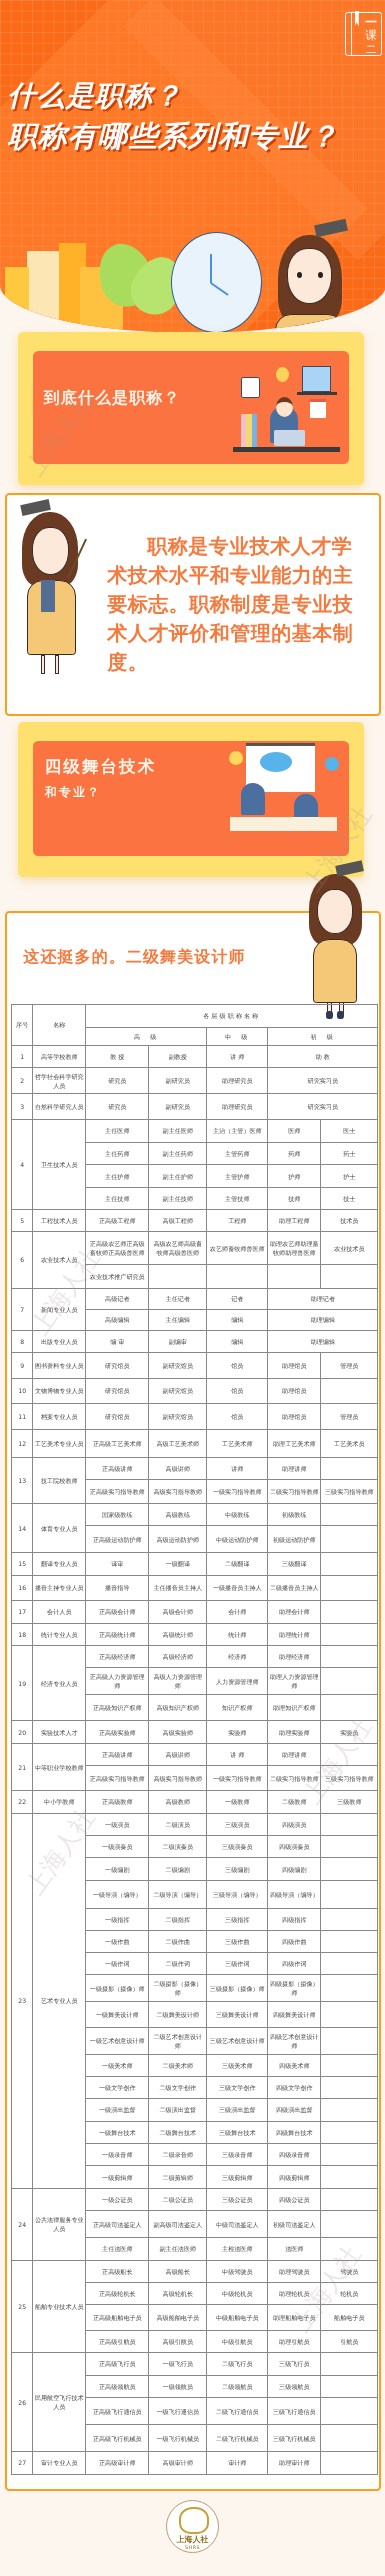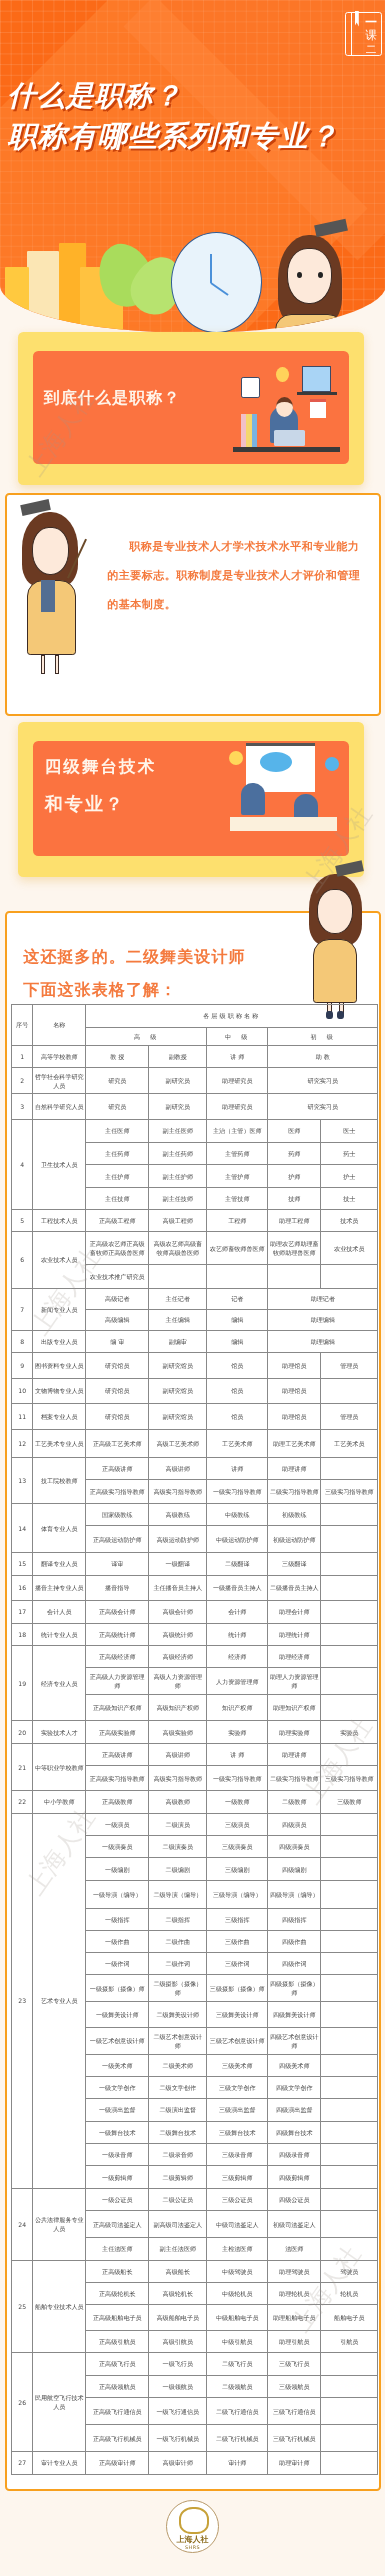--- a/index.html
+++ b/index.html
@@ -50,21 +50,21 @@
   .b1 { top: 332px; height: 153px; }
   .b2 { top: 722px; height: 155px; }
 
   .illus-desk { position: absolute; }
   .shelf { position: absolute; height: 3.2px; background: #3a3a3a; }
 
   
   .card { position: absolute; left: 5.3px; width: 376px; background: #fff; border: 2.7px solid #f8a01e; border-radius: 4.3px; }
   .c1 { top: 493px; height: 223px; }
   .c2 { top: 911px; height: 1580px; }
-  .def-text { position: absolute; left: 100px; top: 37px; width: 261px; color: #f47a3e; font-size: 11px; line-height: 29px; font-weight: bold; letter-spacing: 0.5px; text-indent: 2em; }
+  .def-text { position: absolute; left: 100px; top: 37px; width: 261px; color: #f47a3e; font-size: 20px; line-height: 29px; font-weight: bold; letter-spacing: 0.5px; text-indent: 2em; }
   .intro-text { position: absolute; left: 16px; top: 27px; width: 261px; color: #f47a3e; font-size: 16px; line-height: 33px; font-weight: bold; letter-spacing: 1.1px; }
 
   
   .tbl-wrap { position: absolute; left: 3.7px; top: 91px; width: 366px; }
   table.titles { border-collapse: collapse; width: 366px; table-layout: fixed; font-size: 6.1px; color: #444; }
   table.titles td { border: 0.5px solid #888; text-align: center; vertical-align: middle; padding: 1.1px 1.6px; line-height: 1.5; }
   table.titles .hdr td { letter-spacing: 2.1px; }
 
   .watermark { position: absolute; color: rgba(160,150,140,0.22); font-size: 24.5px; transform: rotate(-55deg); white-space: nowrap; pointer-events: none; }
 
@@ -142,37 +142,36 @@
     <div style="position:absolute;left:29px;top:80px;width:14px;height:32px;background:#536e92;"></div>
     <div class="leg" style="left:29px;top:155px;height:19px;"></div>
     <div class="leg" style="left:43px;top:155px;height:19px;"></div>
   </div>
   <div class="def-text">职称是专业技术人才学术技术水平和专业能力的主要标志。职称制度是专业技术人才评价和管理的基本制度。</div>
 </div>
 
 <div class="banner b2">
   <div class="inner">
     <div class="inner-title" style="left:11.7px;top:12.8px;font-size:16.5px;letter-spacing:2.1px;">四级舞台技术</div>
-    <div class="inner-title" style="left:11.7px;top:49px;font-size:18px;letter-spacing:2.1px;">和专业？</div>
+    <div class="inner-title" style="left:11.7px;top:42px;font-size:12px;letter-spacing:2.1px;">和专业？</div>
     <div class="illus-desk" style="left:192px;top:0;width:117px;height:96px;">
       <div style="position:absolute;left:21.3px;top:2.1px;width:69px;height:49px;background:#fff;border-top:3.2px solid #555;"></div>
       <div style="position:absolute;left:35px;top:10.7px;width:32px;height:20px;background:#56b4ea;border-radius:50%;"></div>
       <div style="position:absolute;left:4.3px;top:9.6px;width:14px;height:14px;background:#ffd85a;border-radius:50%;"></div>
       <div style="position:absolute;left:100px;top:16px;width:14px;height:14px;background:#56b4ea;border-radius:50%;"></div>
       <div style="position:absolute;left:16px;top:42px;width:24px;height:32px;background:#4b6f9e;border-radius:11.7px 11.7px 2.1px 2.1px;"></div>
       <div style="position:absolute;left:69px;top:53px;width:24px;height:25.6px;background:#4b6f9e;border-radius:11.7px 11.7px 2.1px 2.1px;"></div>
       <div style="position:absolute;left:5.3px;top:76px;width:107px;height:14px;background:#fbf0dc;"></div>
     </div>
   </div>
 </div>
 
 <div class="card c2">
   <div class="intro-text">
     <div>这还挺多的。二级舞美设计师</div>
-    <div>下面这张表格了解：</div>
   </div>
 
   <div class="girl" style="left:291px;top:-51px;width:80px;height:155px;">
     <div class="hair" style="left:10.7px;top:11.7px;width:53px;height:72px;"></div>
     <div class="face" style="left:18.7px;top:27px;width:36px;height:45px;"></div>
     <div class="cap" style="left:38px;top:1.1px;width:27px;height:10.7px;"></div>
     <div class="dress" style="left:15px;top:77px;width:44px;height:64px;"></div>
     <div class="leg" style="left:29px;top:140px;height:11.7px;"></div>
     <div class="leg" style="left:41px;top:140px;height:11.7px;"></div>
     <div class="shoe" style="left:28px;top:149px;"></div>

